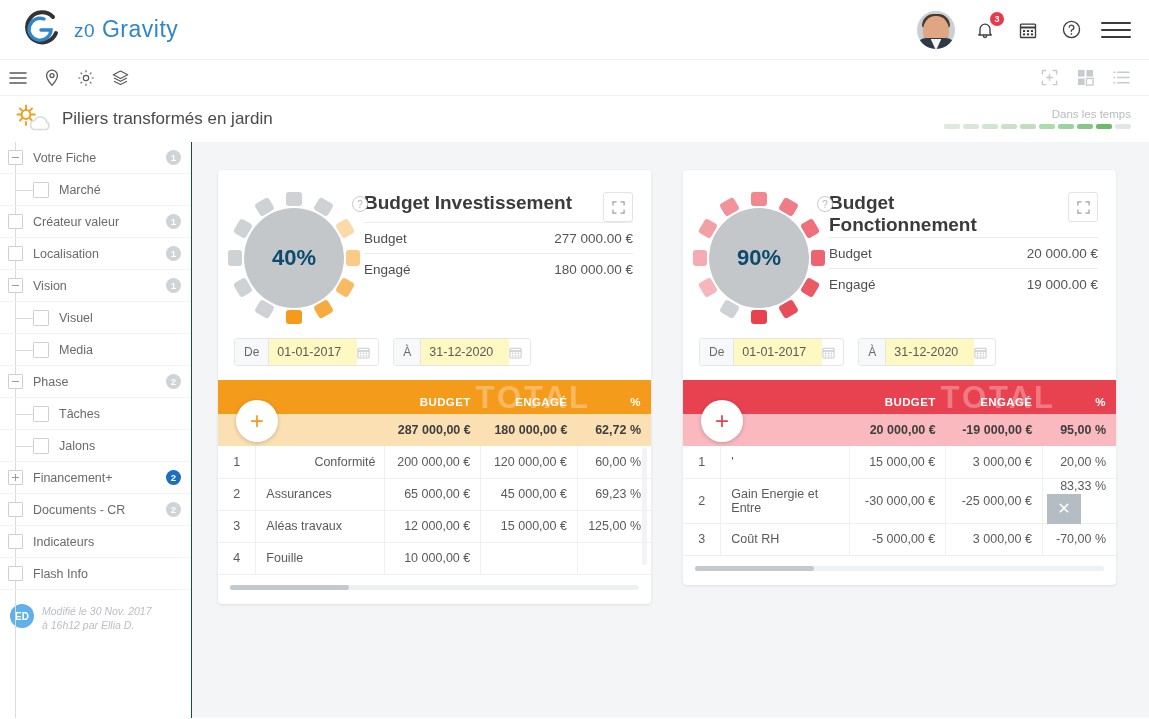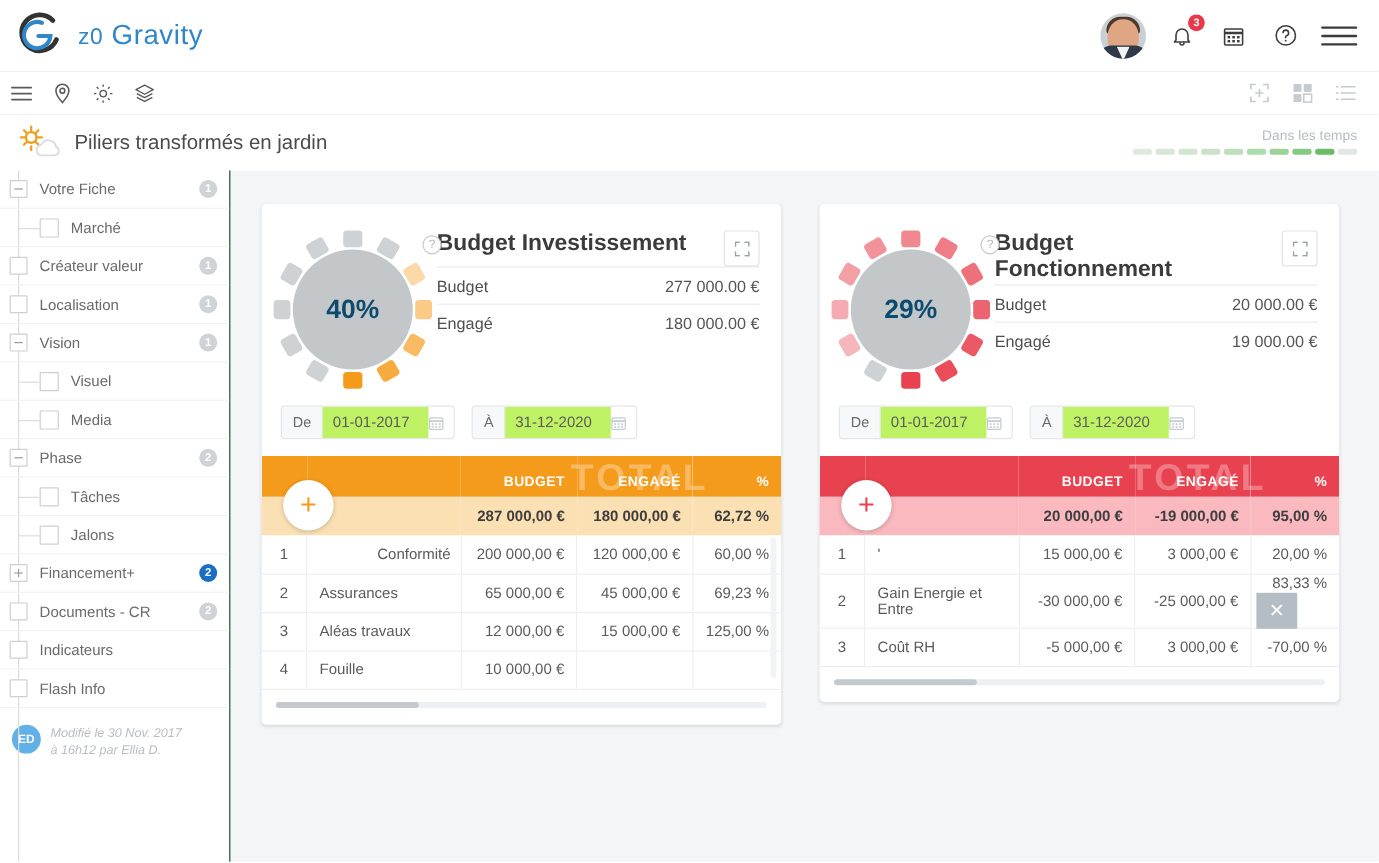--- a/index.html
+++ b/index.html
@@ -11,21 +11,21 @@
     overflow: hidden;
     color: #4a4a4a;
   }
 
   
   .topbar {
     height: 60px; width: 100%;
     background: #ffffff;
     display: flex; align-items: center;
     border-bottom: 1px solid #f0f0f0;
-    padding: 0 18px 0 11px;
+    padding: 0 18px 0 20px;
     position: relative;
   }
   .brand { display: flex; align-items: center; gap: 12px; }
   .logo-wrap { width: 42px; height: 42px; position: relative; }
   .brand-name {
     font-size: 23px; color: #2f86c9; letter-spacing: .5px;
     font-weight: 400;
   }
   .brand-name .small { font-size: 19px; }
   .topbar-right {
@@ -216,21 +216,21 @@
   .kv .val { color: #555; }
 
   .date-row { display: flex; gap: 14px; padding: 8px 16px 14px 16px; }
   .date-ctl { display: flex; height: 28px; border: 1px solid #e4e6e8; border-radius: 3px; overflow: hidden; }
   .date-ctl .lab {
     background: #f7f8f9; border-right: 1px solid #e4e6e8;
     font-size: 12px; color: #6a6a6a;
     display:flex; align-items:center; padding: 0 9px;
   }
   .date-ctl .inp {
-    background: #bef264; font-size: 12.5px; color: #5a5a5a;
+    background: #fef9c3; font-size: 12.5px; color: #5a5a5a;
     display:flex; align-items:center; padding: 0 8px; min-width: 88px;
   }
   .date-ctl .cal { display:flex; align-items:center; padding-right: 8px; }
 
   
   .table-area { position: relative; margin: 0 0 0 0; }
   .tbl { width: 100%; border-collapse: collapse; table-layout: fixed; font-size: 12.5px; }
   .tbl th, .tbl td { padding: 0; }
   .thead-row th {
     height: 34px; color: #fff; font-size: 11.5px; font-weight: bold;
@@ -698,21 +698,21 @@
                 <i style="transform:rotate(-270deg)">
                   <b style="background:rgb(245,171,177)"></b>
                 </i>
                 <i style="transform:rotate(-300deg)">
                   <b style="background:rgb(246,183,188)"></b>
                 </i>
                 <i style="transform:rotate(-330deg)">
                   <b style="background:#cfd2d5"></b>
                 </i>
               </div>
-              <div class="hole">29%</div>
+              <div class="hole">90%</div>
             </div>
             <span class="help-q">?</span>
           </div>
           <div class="head-right">
             <div class="head-top">
               <div class="card-title">Budget Fonctionnement</div>
               <div class="expand-btn">
                 <svg width="13" height="13" viewBox="0 0 14 14" fill="none" stroke="#9aa0a6" stroke-width="1.3" stroke-linecap="round">
                   <path d="M1 4.4V1h3.4M9.6 1H13v3.4M13 9.6V13H9.6M4.4 13H1V9.6"></path>
                 </svg>

